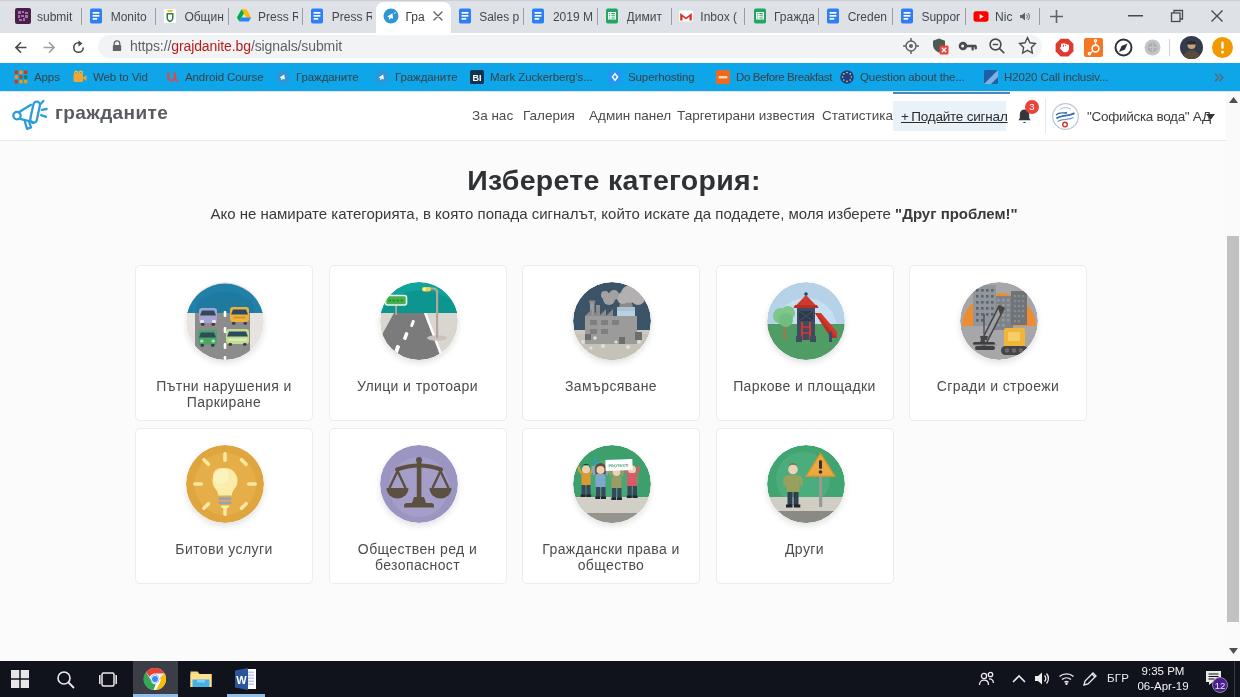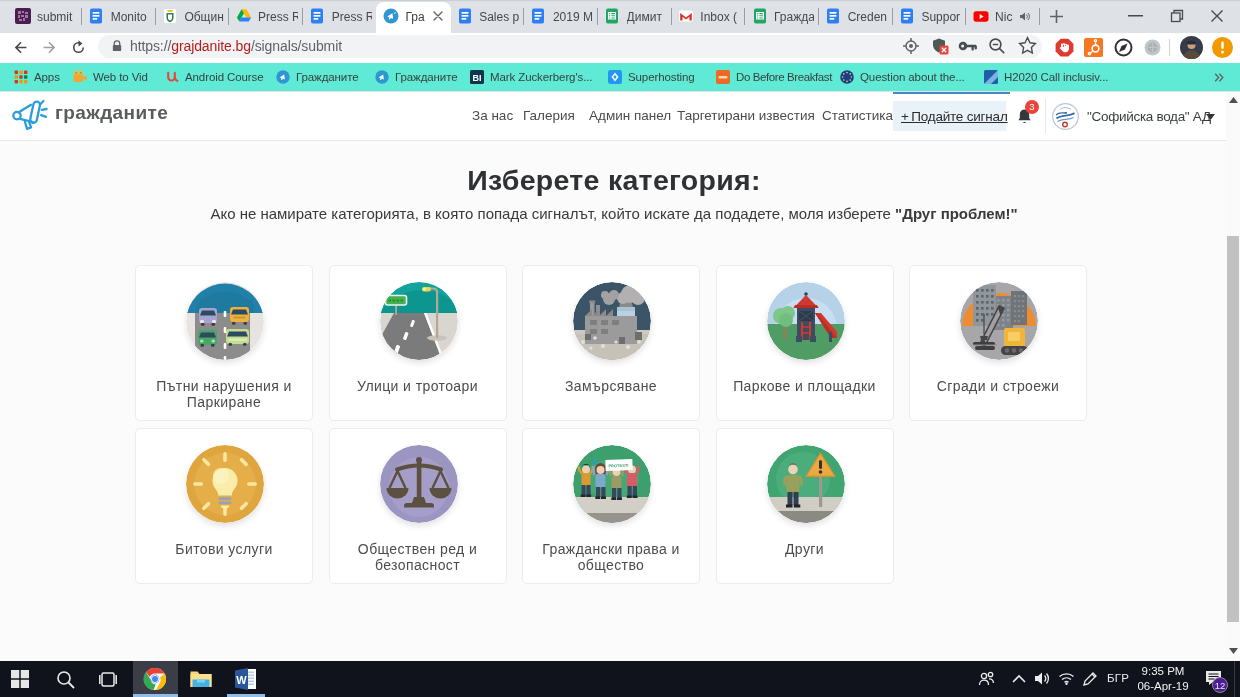--- a/index.html
+++ b/index.html
@@ -10,21 +10,21 @@
   #tabstrip { position:absolute; left:0; top:0; width:1240px; height:33px; background:#dee1e6; }
   .tab { position:absolute; top:0; height:33px; }
   .tab .fav { position:absolute; left:6.5px; top:8px; width:16px; height:16px; }
   .tab .ttl { position:absolute; left:29px; top:10px; font-size:12px; color:#45484d; white-space:nowrap; overflow:hidden; width:40px; }
   .tabsep { position:absolute; top:8px; width:1px; height:17px; background:#9b9fa5; }
   .activetab { position:absolute; top:2px; height:31px; background:#fff; border-radius:8px 8px 0 0; }
   
   #toolbar { position:absolute; left:0; top:33px; width:1240px; height:30px; background:#fff; }
   #omnibox { position:absolute; left:98px; top:2px; width:944px; height:23px; background:#f1f3f4; border-radius:11.5px; }
   
-  #bookmarks { position:absolute; left:0; top:63px; width:1240px; height:29px; background:#5eead4; border-bottom:1px solid #e2e4e7; }
+  #bookmarks { position:absolute; left:0; top:63px; width:1240px; height:29px; background:#0ea5e9; border-bottom:1px solid #e2e4e7; }
   .bm { position:absolute; top:0; height:28px; font-size:11.5px; color:#3c4043; }
   .bm span { position:absolute; left:20px; top:8px; white-space:nowrap; letter-spacing:-0.1px; }
   .bmico { position:absolute; left:0; top:7px; width:14px; height:14px; }
   
   #page { position:absolute; left:0; top:92px; width:1228px; height:569px; background:#fbfbfb; }
   #siteheader { position:absolute; left:0; top:0; width:1228px; height:49px; background:#fff; border-bottom:1px solid #e7e7e7; }
   .nav { position:absolute; top:16px; font-size:13.5px; color:#4b4b4b; white-space:nowrap; }
   #cards .card { position:absolute; width:178px; height:156px; background:#fff; border:1px solid #ececec; border-radius:5px; }
   .circ { position:absolute; left:50px; top:16px; width:78px; height:78px; border-radius:50%; box-shadow:0 3px 6px rgba(0,0,0,0.12); }
   .ctitle { position:absolute; left:0px; top:113px; width:176px; text-align:center; font-size:14px; line-height:15.5px; color:#4c4c4c; letter-spacing:0.4px;}

